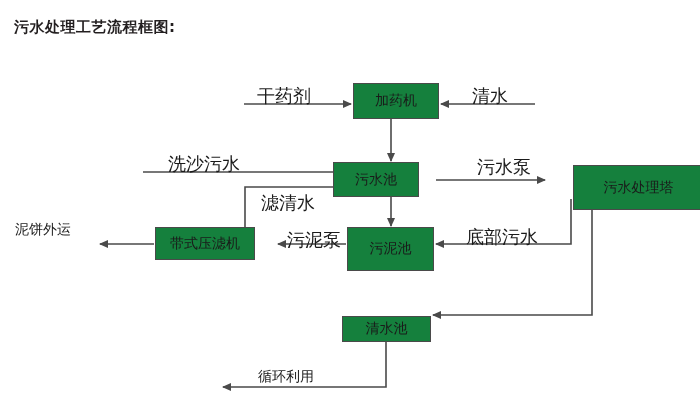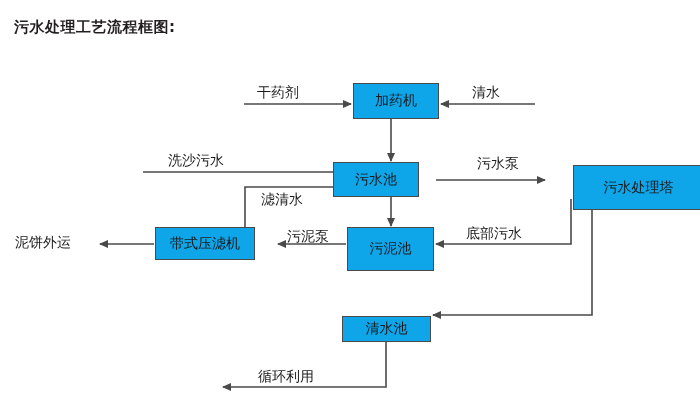--- a/index.html
+++ b/index.html
@@ -23,32 +23,32 @@
     font-size: 15px;
     font-weight: bold;
     color: #231f20;
     letter-spacing: 0.5px;
     white-space: nowrap;
   }
   .node {
     position: absolute;
     box-sizing: border-box;
     border: 1.5px solid #4a4a4a;
-    background: #0ea5e9;
+    background: #15803d;
     display: flex;
     align-items: center;
     justify-content: center;
     font-size: 14px;
     color: #1a1a1a;
     white-space: nowrap;
     z-index: 3;
   }
   .edge-label {
     position: absolute;
-    font-size: 14px;
+    font-size: 18px;
     color: #1a1a1a;
     white-space: nowrap;
     z-index: 4;
   }
   .term-label {
     position: absolute;
     font-size: 14px;
     color: #1a1a1a;
     white-space: nowrap;
     z-index: 4;
@@ -137,17 +137,17 @@
   <div class="edge-label" style="left:168px; top:152px;">洗沙污水</div>
 
   <div class="edge-label" style="left:261px; top:182px;margin-top:9px;">滤清水</div>
 
   <div class="edge-label" style="left:477px; top:155px;">污水泵</div>
 
   <div class="edge-label" style="left:287px; top:228px;">污泥泵</div>
 
   <div class="edge-label" style="left:466px; top:225px;">底部污水</div>
 
-  <div class="term-label" style="left:15px; top:234px;">泥饼外运</div>
+  <div class="term-label" style="left:15px; top:221px;">泥饼外运</div>
 
   <div class="term-label" style="left:258px; top:368px;">循环利用</div>
 
 </div>
 
 </body></html>

